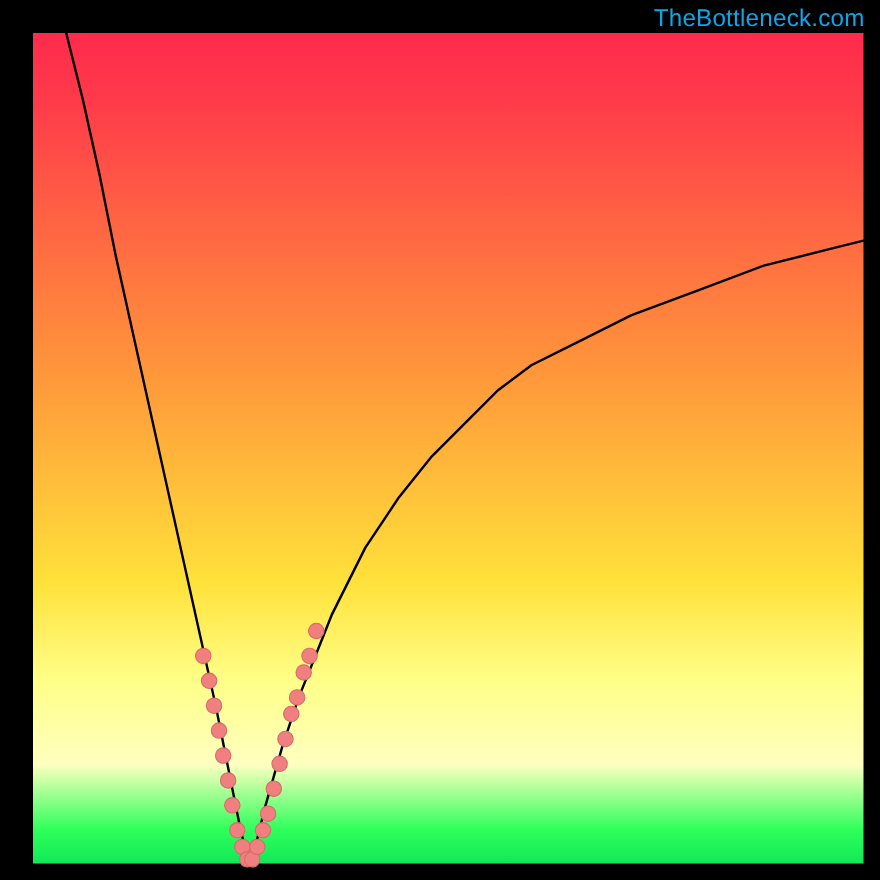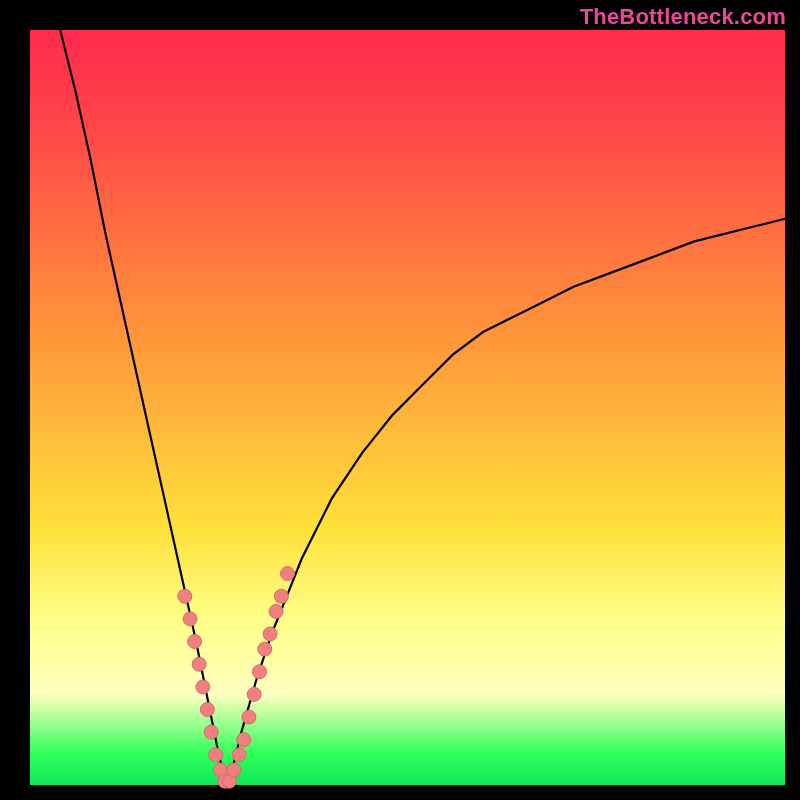--- a/index.html
+++ b/index.html
@@ -33,23 +33,23 @@
       var(--c-paleyellow) 78%,
       var(--c-paleyellow2) 88%,
       var(--c-green) 96%,
       var(--c-green2) 100%
     );
   }
   .watermark {
     position: absolute;
     top: 4px;
     right: 14px;
-    color: #ec4899;
+    color: #0ea5e9;
     font-size: 22px;
-    font-weight: 700;
+    font-weight: 400;
     letter-spacing: 0.2px;
     user-select: none;
   }
   svg.curve {
     position: absolute;
     left: 0; top: 0;
     width: 755px;
     height: 755px;
     overflow: visible;
   }

